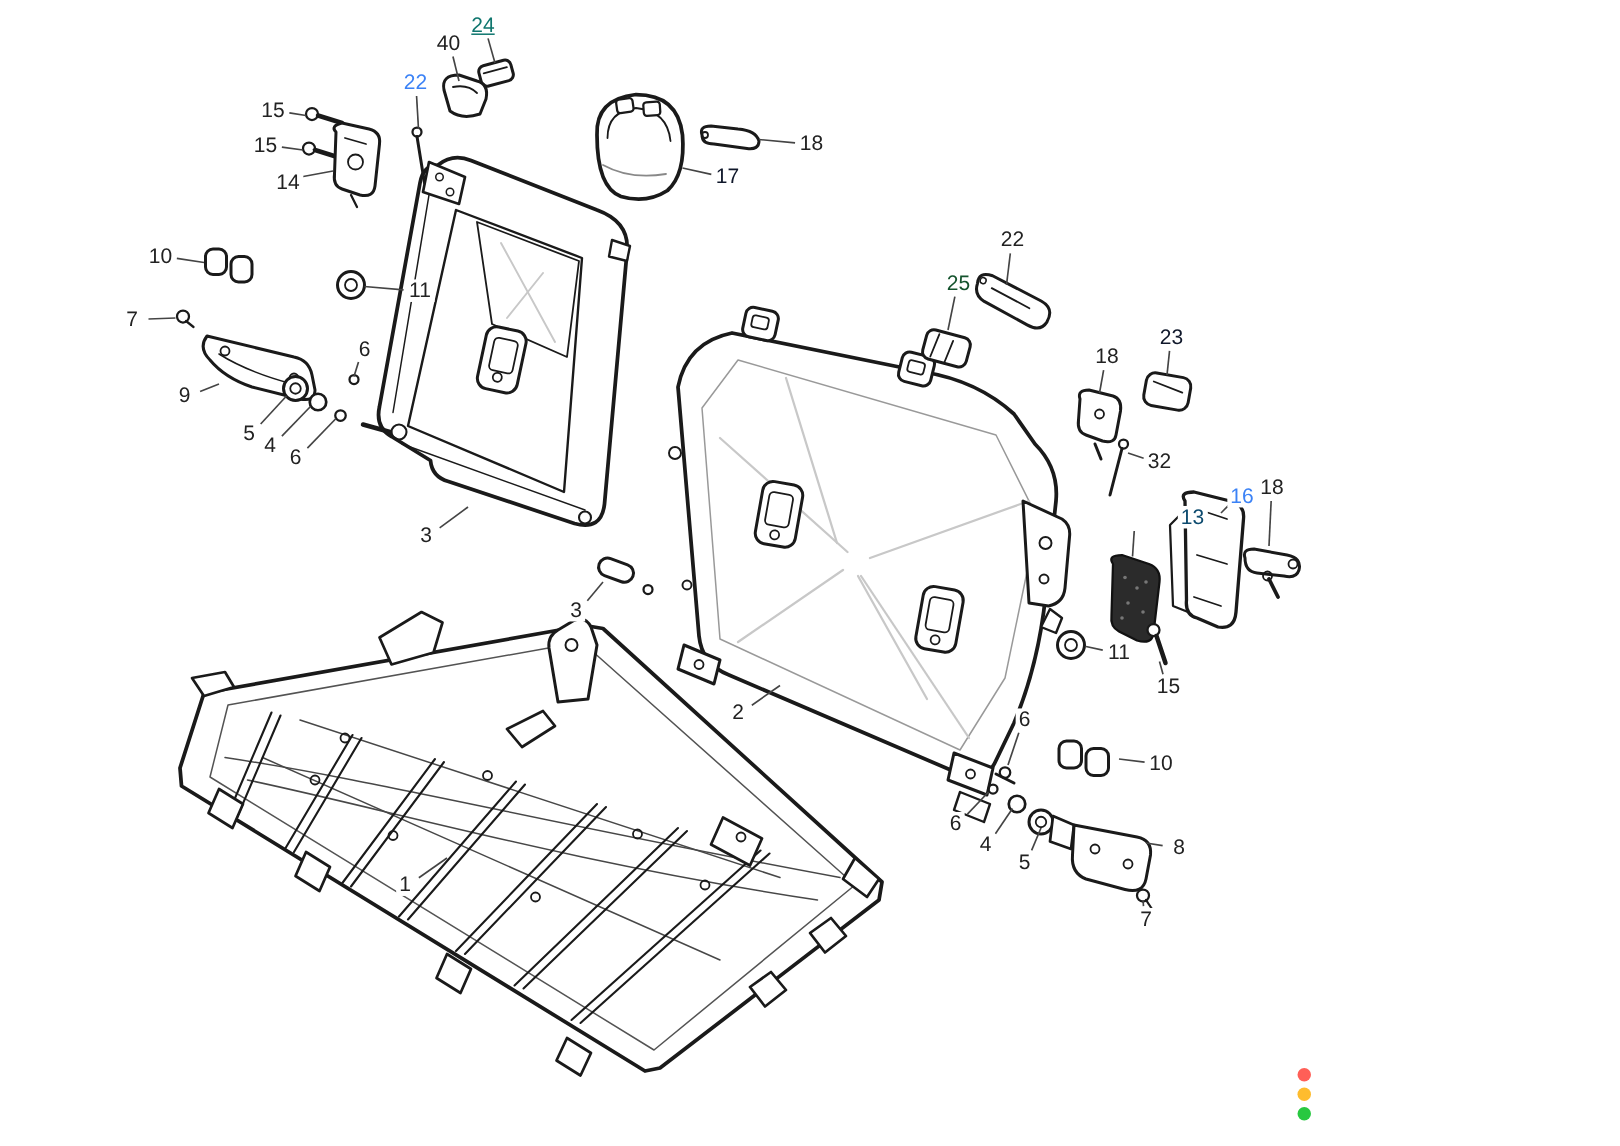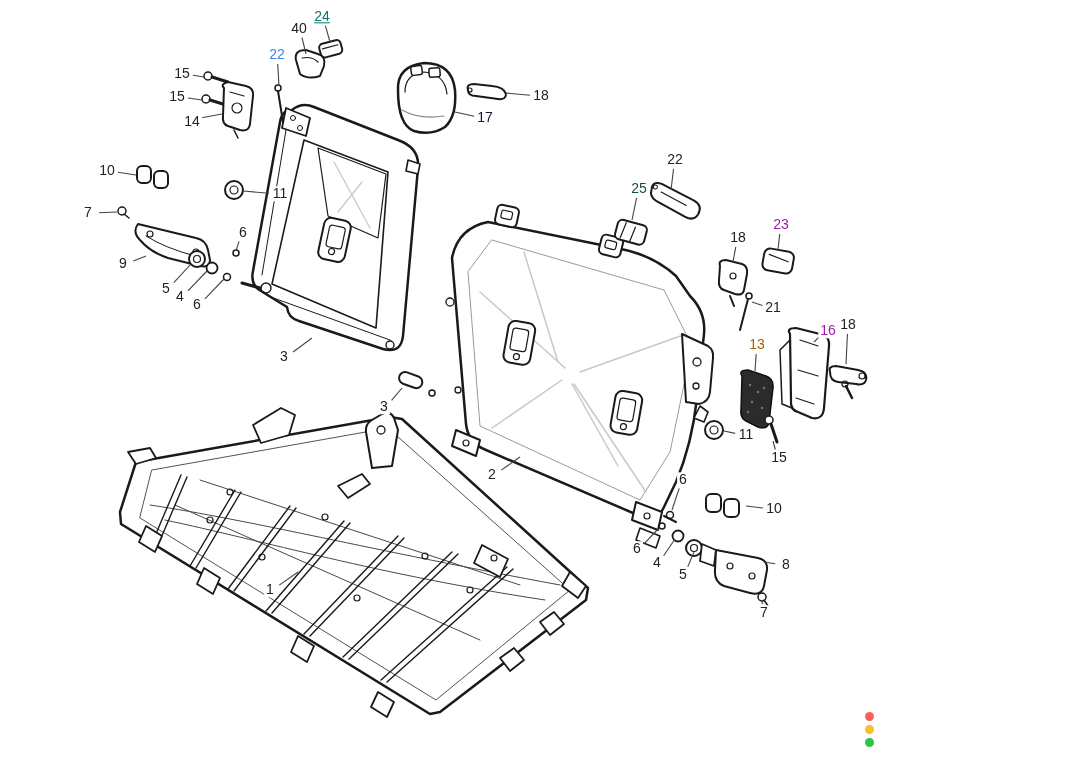--- a/index.html
+++ b/index.html
@@ -352,27 +352,27 @@
       <div class="callout" style="left: 107px; top: 171px; color: rgb(34, 34, 34);">10</div>
       <div class="callout" style="left: 280px; top: 194px; color: rgb(34, 34, 34);">11</div>
       <div class="callout" style="left: 88px; top: 213px; color: rgb(34, 34, 34);">7</div>
       <div class="callout" style="left: 675px; top: 160px; color: rgb(34, 34, 34);">22</div>
       <div class="callout" style="left: 639px; top: 189px; color: #14532d;">25</div>
       <div class="callout" style="left: 123px; top: 264px; color: rgb(34, 34, 34);">9</div>
       <div class="callout" style="left: 243px; top: 233px; color: rgb(34, 34, 34);">6</div>
       <div class="callout" style="left: 166px; top: 289px; color: rgb(34, 34, 34);">5</div>
       <div class="callout" style="left: 180px; top: 297px; color: rgb(34, 34, 34);">4</div>
       <div class="callout" style="left: 197px; top: 305px; color: rgb(34, 34, 34);">6</div>
-      <div class="callout" style="left: 781px; top: 225px; color: #a21caf; text-align: right;">23</div>
+      <div class="callout" style="left: 781px; top: 225px; color: #0f172a; text-align: right;">23</div>
       <div class="callout" style="left: 738px; top: 238px; color: rgb(34, 34, 34);">18</div>
       <div class="callout" style="left: 284px; top: 357px; color: rgb(34, 34, 34);">3</div>
-      <div class="callout" style="left: 773px; top: 308px; color: rgb(34, 34, 34);">21</div>
-      <div class="callout" style="left: 828px; top: 331px; color: #a21caf;">16</div>
+      <div class="callout" style="left: 773px; top: 308px; color: rgb(34, 34, 34);">32</div>
+      <div class="callout" style="left: 828px; top: 331px; color: #3b82f6;">16</div>
       <div class="callout" style="left: 848px; top: 325px; color: rgb(34, 34, 34);">18</div>
-      <div class="callout" style="left: 757px; top: 345px; color: #a16207;">13</div>
+      <div class="callout" style="left: 795px; top: 345px; color: #0c4a6e;">13</div>
       <div class="callout" style="left: 384px; top: 407px; color: rgb(34, 34, 34);">3</div>
       <div class="callout" style="left: 746px; top: 435px; color: rgb(34, 34, 34);">11</div>
       <div class="callout" style="left: 779px; top: 458px; color: rgb(34, 34, 34);">15</div>
       <div class="callout" style="left: 492px; top: 475px; color: rgb(34, 34, 34);">2</div>
       <div class="callout" style="left: 683px; top: 480px; color: rgb(34, 34, 34);">6</div>
       <div class="callout" style="left: 774px; top: 509px; color: rgb(34, 34, 34);">10</div>
       <div class="callout" style="left: 637px; top: 549px; color: rgb(34, 34, 34);">6</div>
       <div class="callout" style="left: 657px; top: 563px; color: rgb(34, 34, 34);">4</div>
       <div class="callout" style="left: 683px; top: 575px; color: rgb(34, 34, 34);">5</div>
       <div class="callout" style="left: 786px; top: 565px; color: rgb(34, 34, 34);">8</div>

